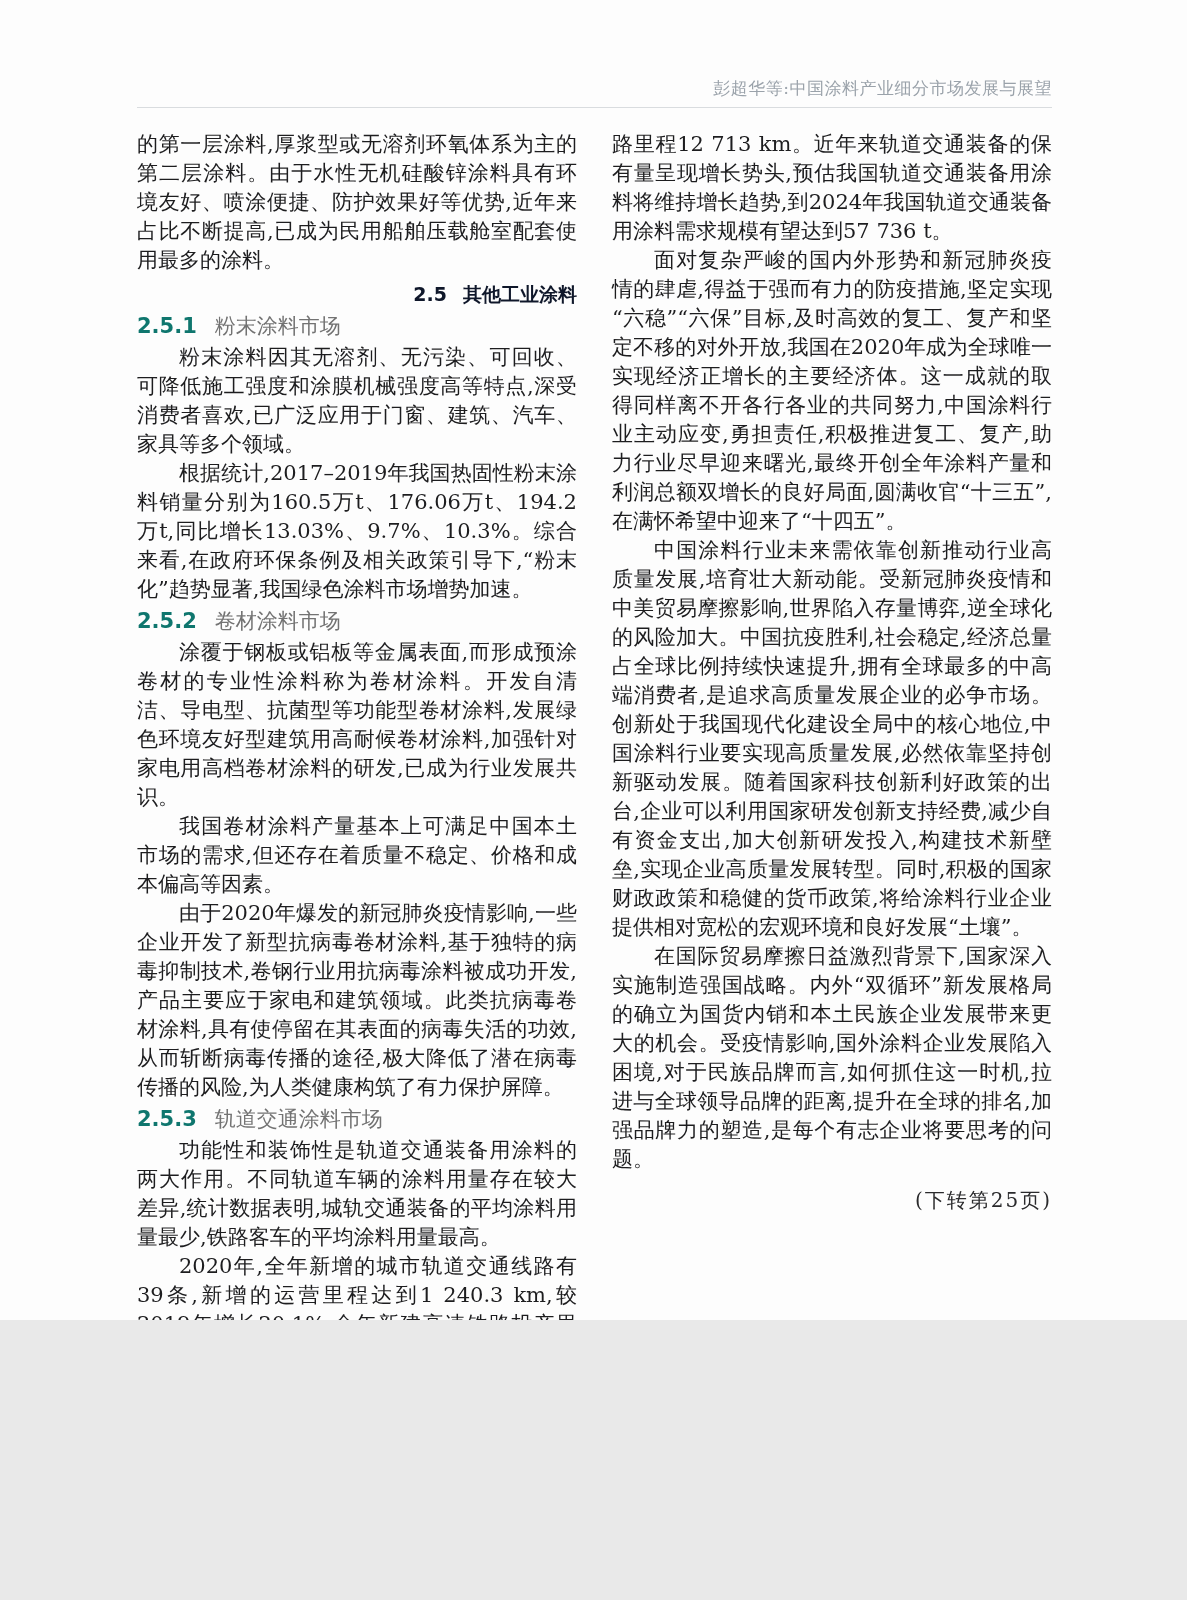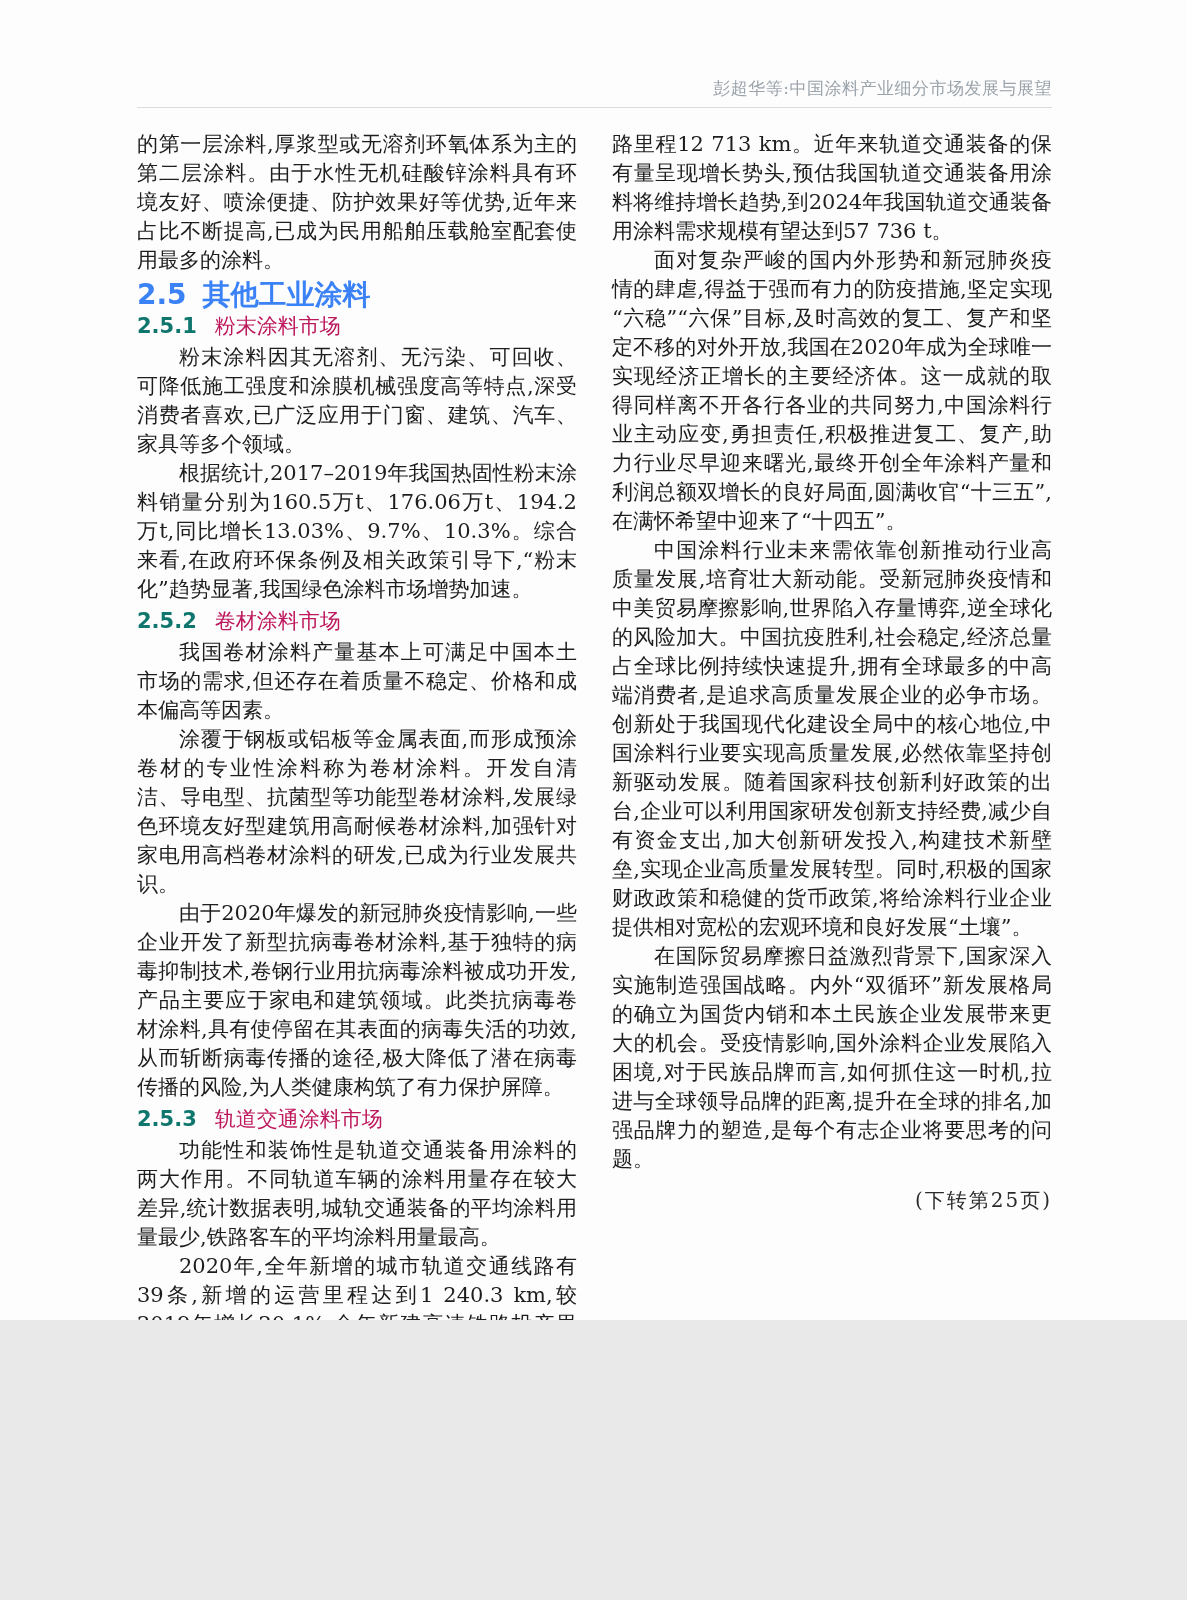--- a/index.html
+++ b/index.html
@@ -31,38 +31,39 @@
   .col{width:440px;}
   p.body{
     margin:0;
     font-size:21px;line-height:29px;
     text-align:justify;
     text-indent:2em;
   }
   p.noindent{text-indent:0;}
   h2.sec{
     margin:5px 0 3px 0;
-    font-size:28px;line-height:29px;
+    font-size:19px;line-height:29px;
     font-weight:bold;
-    color:#3b82f6;
+    color:#0f172a;
     font-family:"DejaVu Sans","Liberation Sans",sans-serif;
+    text-align:right;
   }
   h2.sec .num{margin-right:16px;}
   h3.subsec{
     margin:3px 0 2px 0;
     font-size:21px;line-height:29px;
     font-weight:normal;
   }
   h3.subsec .num{
     color:#0f766e;
     font-family:"DejaVu Sans","Liberation Sans",sans-serif;
     font-weight:bold;
     margin-right:18px;
   }
-  h3.subsec .title{color:#be185d;}
+  h3.subsec .title{color:#737373;}
   h1.chapter{
     margin:18px 0 13px 0;
     font-size:27px;line-height:34px;
     font-weight:bold;
     color:#a13f3f;
     font-family:"DejaVu Sans","Liberation Sans",sans-serif;
   }
   h1.chapter .num{margin-right:24px;}
   .cont-note{
     margin-top:12px;
@@ -117,22 +118,22 @@
 
       <h2 class="sec"><span class="num">2.5</span><span class="title">其他工业涂料</span></h2>
 
       <h3 class="subsec"><span class="num">2.5.1</span><span class="title">粉末涂料市场</span></h3>
 
       <p class="body">粉末涂料因其无溶剂、无污染、可回收、可降低施工强度和涂膜机械强度高等特点,深受消费者喜欢,已广泛应用于门窗、建筑、汽车、家具等多个领域。</p>
       <p class="body">根据统计,2017–2019年我国热固性粉末涂料销量分别为160.5万t、176.06万t、194.2万t,同比增长13.03%、9.7%、10.3%。综合来看,在政府环保条例及相关政策引导下,“粉末化”趋势显著,我国绿色涂料市场增势加速。</p>
 
       <h3 class="subsec"><span class="num">2.5.2</span><span class="title">卷材涂料市场</span></h3>
 
+      <p class="body">涂覆于钢板或铝板等金属表面,而形成预涂卷材的专业性涂料称为卷材涂料。开发自清洁、导电型、抗菌型等功能型卷材涂料,发展绿色环境友好型建筑用高耐候卷材涂料,加强针对家电用高档卷材涂料的研发,已成为行业发展共识。</p>
       <p class="body">我国卷材涂料产量基本上可满足中国本土市场的需求,但还存在着质量不稳定、价格和成本偏高等因素。</p>
-      <p class="body">涂覆于钢板或铝板等金属表面,而形成预涂卷材的专业性涂料称为卷材涂料。开发自清洁、导电型、抗菌型等功能型卷材涂料,发展绿色环境友好型建筑用高耐候卷材涂料,加强针对家电用高档卷材涂料的研发,已成为行业发展共识。</p>
       <p class="body">由于2020年爆发的新冠肺炎疫情影响,一些企业开发了新型抗病毒卷材涂料,基于独特的病毒抑制技术,卷钢行业用抗病毒涂料被成功开发,产品主要应于家电和建筑领域。此类抗病毒卷材涂料,具有使停留在其表面的病毒失活的功效,从而斩断病毒传播的途径,极大降低了潜在病毒传播的风险,为人类健康构筑了有力保护屏障。</p>
 
       <h3 class="subsec"><span class="num">2.5.3</span><span class="title">轨道交通涂料市场</span></h3>
 
       <p class="body">功能性和装饰性是轨道交通装备用涂料的两大作用。不同轨道车辆的涂料用量存在较大差异,统计数据表明,城轨交通装备的平均涂料用量最少,铁路客车的平均涂料用量最高。</p>
       <p class="body">2020年,全年新增的城市轨道交通线路有39条,新增的运营里程达到1 240.3 km,较2019年增长20.1%;全年新建高速铁路投产里程2 521 km,新改建高速公</p>
     </div>
 
     <div class="col">
       <p class="body noindent">路里程12 713 km。近年来轨道交通装备的保有量呈现增长势头,预估我国轨道交通装备用涂料将维持增长趋势,到2024年我国轨道交通装备用涂料需求规模有望达到57 736 t。</p>

